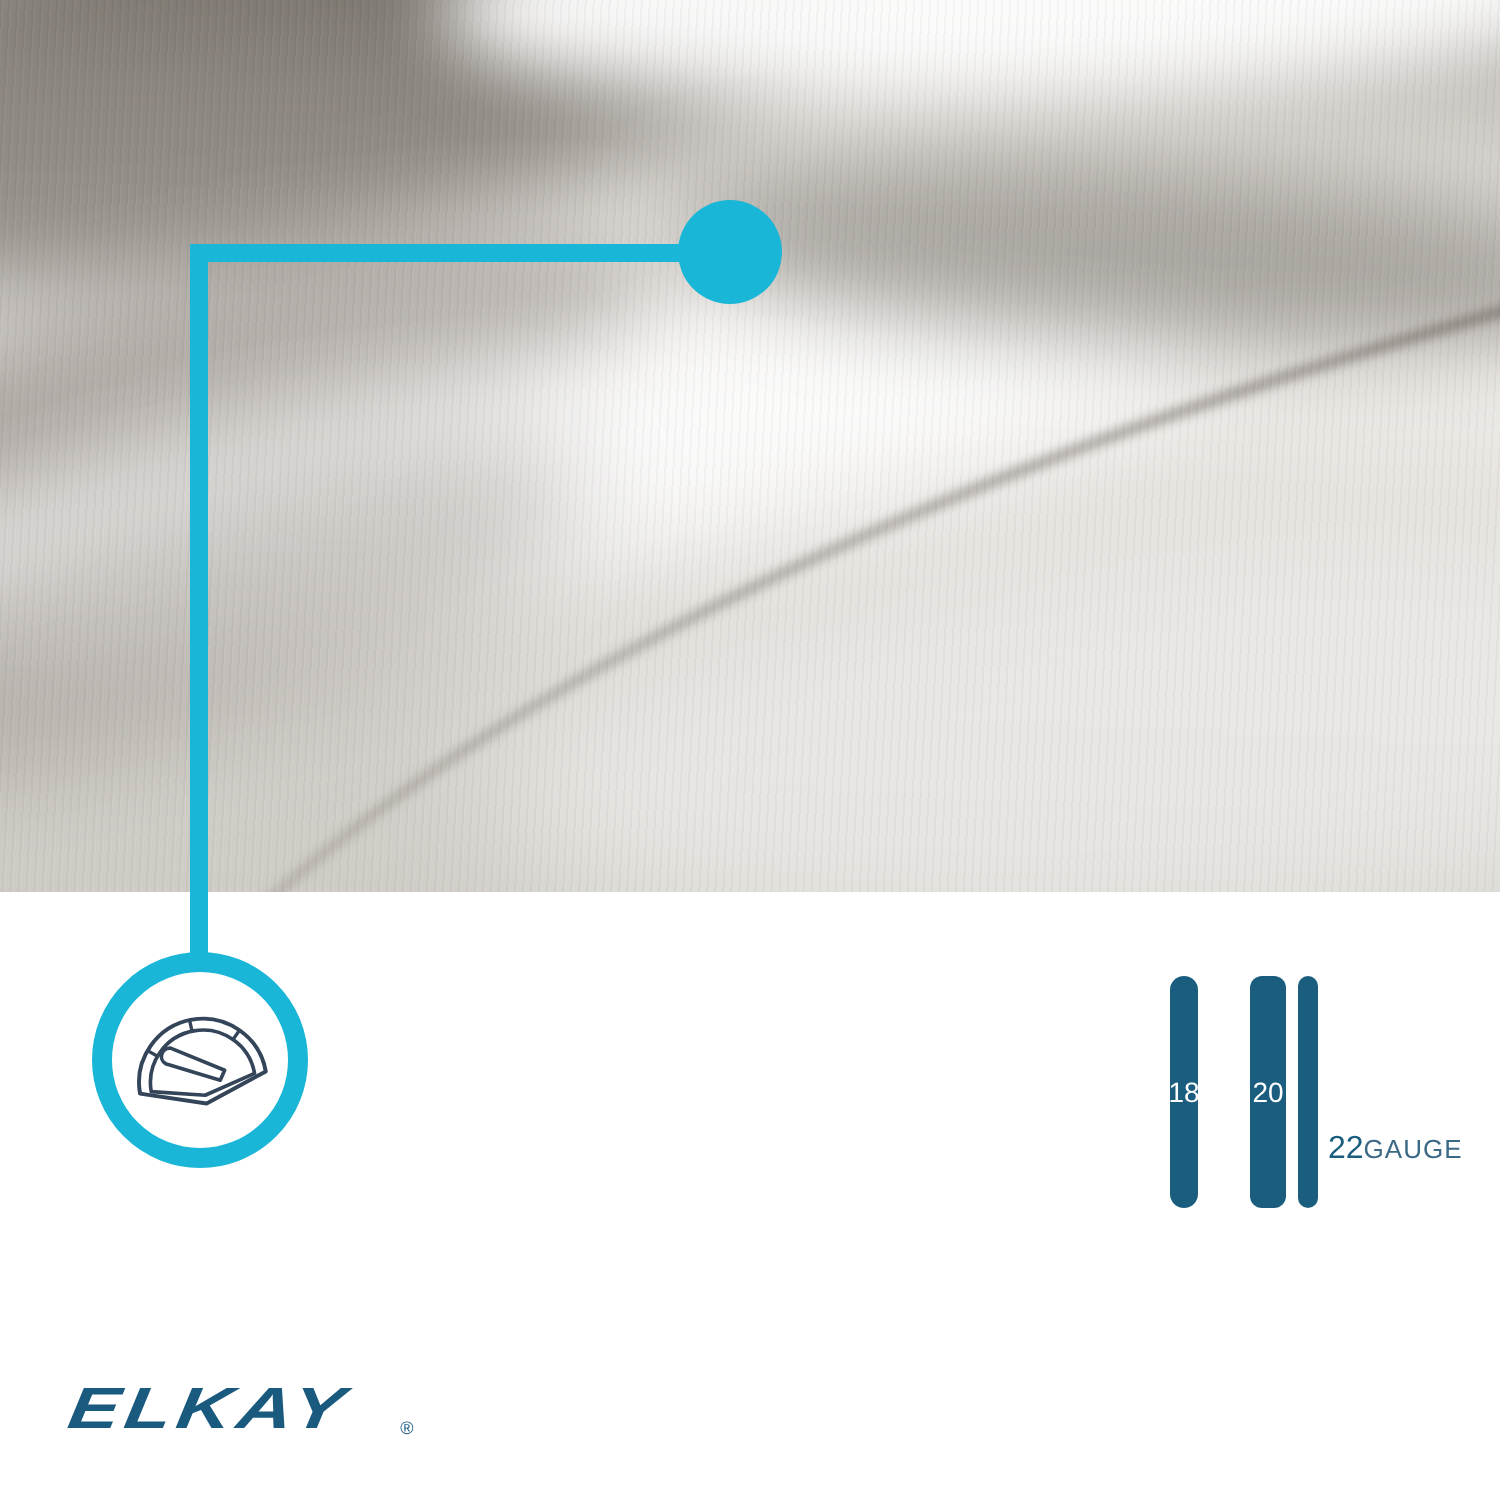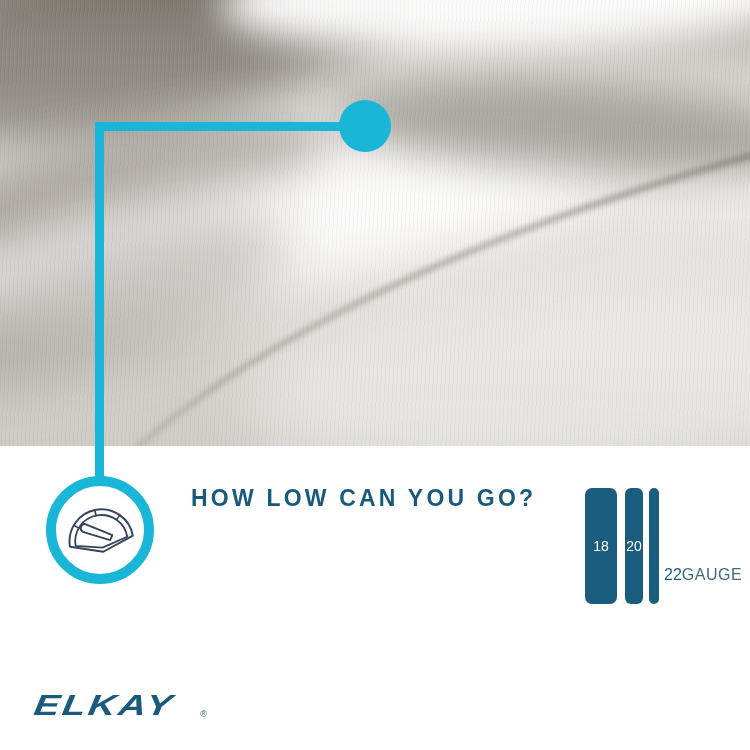--- a/index.html
+++ b/index.html
@@ -43,29 +43,29 @@
 
   
   .headline{position:absolute;left:191px;top:485px;font-size:23px;font-weight:bold;
     letter-spacing:3.2px;color:#185a7e;white-space:nowrap;}
   .body-copy{position:absolute;left:192px;top:530px;font-size:16.5px;line-height:27.5px;
     color:#6d6d6d;}
   .body-copy div{white-space:nowrap;}
 
   
   .bar{position:absolute;top:488px;height:116px;background:#1b5d7f;}
-  .bar-1{left:585px;width:32px;border-radius:7px;}
+  .bar-1{left:585px;width:14px;border-radius:7px;}
   .bar-2{left:625px;width:18px;border-radius:6px;}
   .bar-3{left:649px;width:10px;border-radius:5px;}
   .bar-label{position:absolute;left:0;top:0;width:100%;height:100%;
     display:flex;align-items:center;justify-content:center;
     color:#ffffff;font-size:14px;}
   .g22{position:absolute;left:664px;top:538px;display:flex;align-items:baseline;color:#1b5d7f;margin-top:28px;}
   .g22-num{font-size:16px;}
-  .g22-unit{font-size:16px;letter-spacing:0.5px;color:#3c6a86;}
+  .g22-unit{font-size:13px;letter-spacing:0.5px;color:#3c6a86;}
 
   
   .logo{position:absolute;left:32px;top:691px;display:flex;align-items:flex-end;}
   .logo-text{font-size:29px;font-weight:bold;font-style:italic;letter-spacing:2px;
     color:#1a5a7e;transform:skewX(-9deg) scaleX(1.32);transform-origin:0 100%;line-height:1;}
   .logo-reg{font-size:9px;color:#1a5a7e;margin-left:62px;line-height:1;transform:translateY(-1px);}
 </style>
 </head>
 <body>
 
@@ -93,21 +93,20 @@
         <path d="M8 51 A42 42 0 0 1 92 51 L50 65 Z" stroke-width="2.6"></path>
         <path d="M15.5 51 A34.5 34.5 0 0 1 84.5 51 L50 59.5 Z" stroke-width="2.4"></path>
         <line x1="17.8" y1="24" x2="23.6" y2="28.8" stroke-width="2.2"></line>
         <line x1="48.5" y1="9" x2="48.8" y2="16.5" stroke-width="2.2"></line>
         <line x1="79.7" y1="21.3" x2="74.4" y2="26.6" stroke-width="2.2"></line>
         <path d="M33 25 A5.5 5.5 0 0 0 28 34.5 L61.5 51.5 L65.5 45.5 Z" stroke-width="2.4" fill="#ffffff"></path>
       </g>
     </svg>
   </div>
 
-  <div class="headline">HOW LOW CAN YOU GO?</div>
 
   <div class="bar bar-1">
     <div class="bar-label">18</div>
   </div>
   <div class="bar bar-2">
     <div class="bar-label">20</div>
   </div>
   <div class="bar bar-3"></div>
   <div class="g22">
     <span class="g22-num">22</span>

